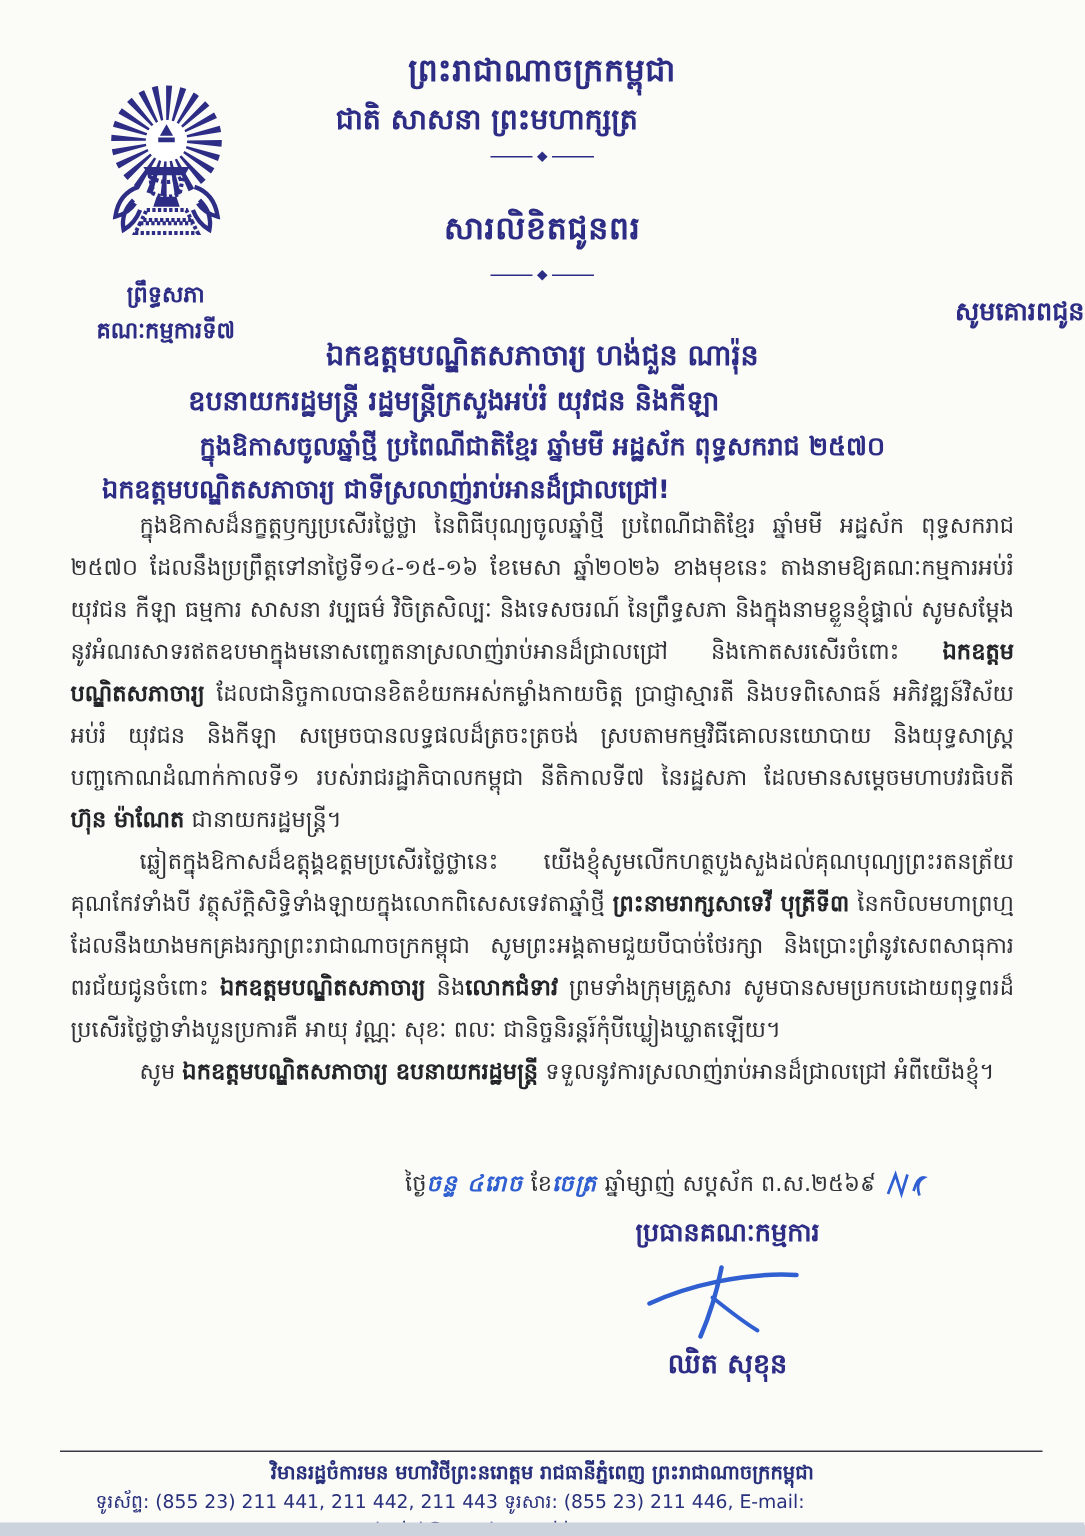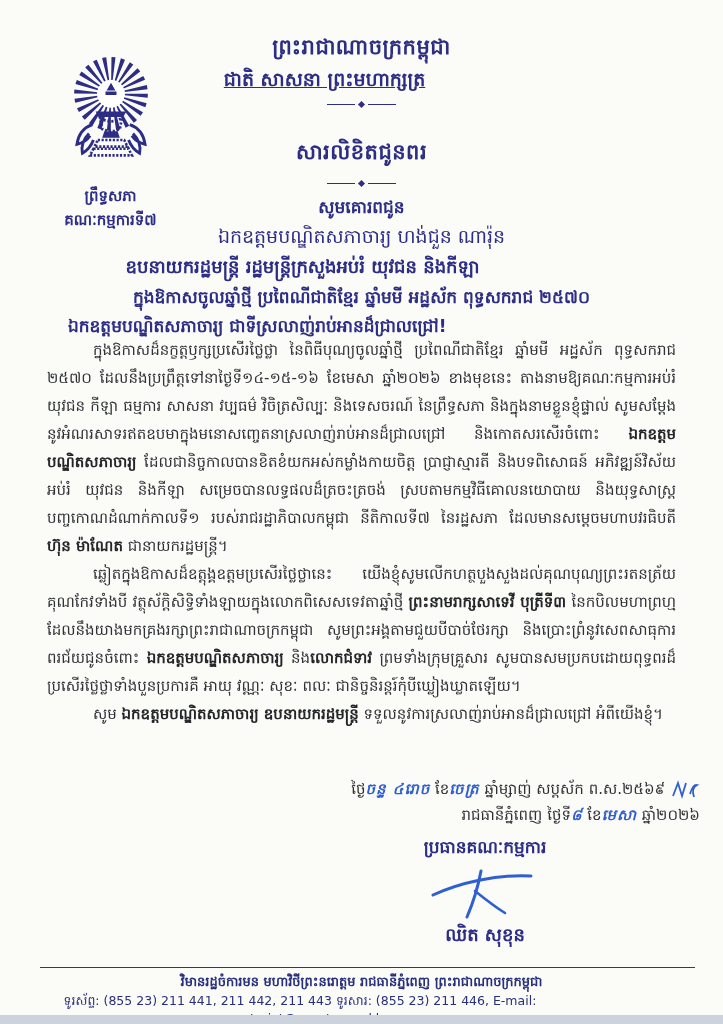--- a/index.html
+++ b/index.html
@@ -9,50 +9,50 @@
     font-family:"DejaVu Sans",sans-serif;
     -webkit-font-smoothing:antialiased;
   }
   .abs{position:absolute;}
   .center{text-align:center;}
   .navy{color:#2d2d85;}
   .b{font-weight:bold;}
 
   
   .kingdom{top:33px;left:0;width:723px;font-size:21px;font-weight:bold;letter-spacing:.5px;}
-  .motto{top:67px;left:0;width:649px;font-size:19px;font-weight:bold;text-decoration:underline;}
+  .motto{top:67px;left:0;width:649px;font-size:19px;font-weight:bold;}
   .orn{display:flex;align-items:center;justify-content:center;gap:4px;}
   .orn .ln{height:1px;background:#2d2d85;width:28px;}
   .orn .dm{width:5px;height:5px;background:#2d2d85;transform:rotate(45deg);}
   .orn1{top:102px;left:316px;width:90px;}
   .orn2{top:181px;left:316px;width:90px;}
 
   
   .crest-box{top:56px;left:48px;width:125px;}
   .crest-label{font-size:15px;font-weight:bold;line-height:24px;}
 
   
   .doc-title{top:138px;left:0;width:723px;font-size:21px;font-weight:bold;letter-spacing:.5px;}
-  .salute{top:196px;left:0;width:723px;font-size:17px;font-weight:bold;}
-  .recipient{top:224px;left:0;width:723px;font-size:19px;font-weight:normal;}
+  .salute{top:196px;left:0;width:723px;font-size:17px;font-weight:bold;text-align:right;}
+  .recipient{top:224px;left:0;width:723px;font-size:19px;font-weight:bold;}
   .recipient-title{top:255px;left:0;width:605px;font-size:18px;font-weight:bold;}
   .occasion{top:286px;left:0;width:723px;font-size:17px;font-weight:bold;}
   .dear{top:315px;left:68px;width:610px;font-size:17px;font-weight:bold;}
 
   
   .body-text{
     top:336px;left:47px;width:629px;
     color:#2f3136;font-size:15px;line-height:28px;text-align:justify;
   }
   .body-text p{margin:0;text-indent:46px;}
   .body-text .b{color:#232529;}
 
   
   .closing{top:776px;left:270px;width:430px;color:#2f3136;font-size:15px;}
-  .closing .row{text-align:right;line-height:26px;}
+  .closing .row{text-align:left;line-height:26px;}
   .hand{color:#2f5fd0;font-style:italic;font-weight:bold;letter-spacing:1px;}
   .signer-title{margin-top:8px;text-align:center;font-size:17px;font-weight:bold;color:#2d2d85;}
   .sig-wrap{text-align:center;margin-top:4px;height:58px;}
   .signer-name{text-align:center;font-size:18px;font-weight:bold;color:#2d2d85;}
 
   
   .footer-rule{top:967px;left:40px;width:655px;height:0;border-top:1.5px solid #3a3a46;}
   .footer-address{top:973px;left:0;width:723px;font-size:13px;font-weight:bold;color:#28307c;}
   .footer-contacts{top:993px;left:0;width:600px;font-size:12.5px;color:#28307c;}
   .scan-band{bottom:0;left:0;width:723px;height:9px;background:#ccd3dd;}
@@ -109,25 +109,20 @@
 
 <div class="abs closing">
   <div class="row">
     <span>ថ្ងៃ</span><span class="hand">ចន្ទ ៤រោច</span>
     <span>ខែ</span><span class="hand">ចេត្រ</span>
     <span>ឆ្នាំម្សាញ់ សប្តស័ក ព.ស.២៥៦៩</span>
     <svg width="30" height="20" viewBox="0 0 30 20" style="vertical-align:middle">
       <path d="M3 16 L8 3 L12 16 L16 3 M20 14 q3 -10 7 -9 q-6 3 -3 12" fill="none" stroke="#2f5fd0" stroke-width="1.8"></path>
     </svg>
   </div>
-  <div class="row">
-    <span>រាជធានីភ្នំពេញ ថ្ងៃទី</span><span class="hand">៨</span>
-    <span>ខែ</span><span class="hand">មេសា</span>
-    <span>ឆ្នាំ២០២៦</span>
-  </div>
   <div class="signer-title">ប្រធានគណៈកម្មការ</div>
   <div class="sig-wrap">
     <svg width="120" height="56" viewBox="0 0 120 56">
       <path d="M8 30 C34 18, 72 9, 106 11" fill="none" stroke="#2f5fd0" stroke-width="3" stroke-linecap="round"></path>
       <path d="M56 6 C53 22, 48 38, 42 52" fill="none" stroke="#2f5fd0" stroke-width="3" stroke-linecap="round"></path>
       <path d="M50 26 C60 34, 70 42, 80 48" fill="none" stroke="#2f5fd0" stroke-width="2.6" stroke-linecap="round"></path>
     </svg>
   </div>
   <div class="signer-name">ឈិត សុខុន</div>
 </div>

